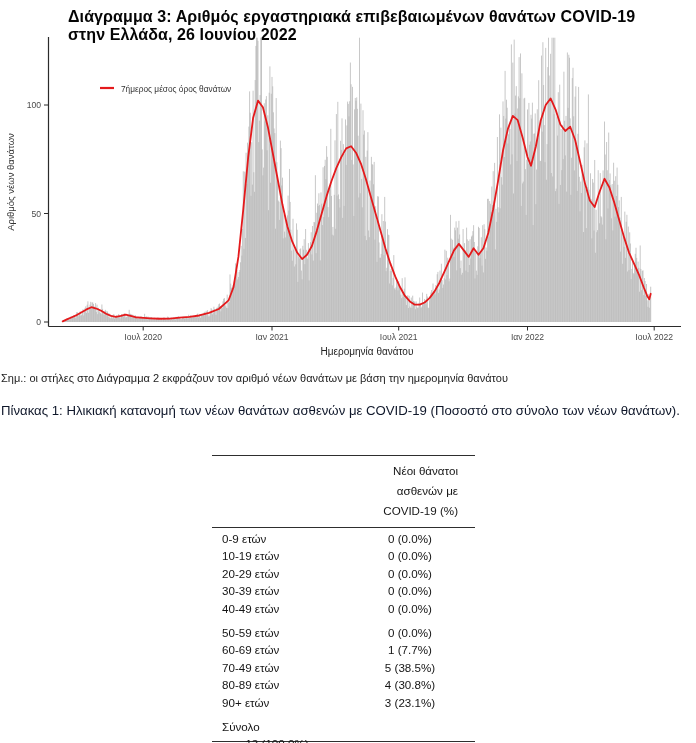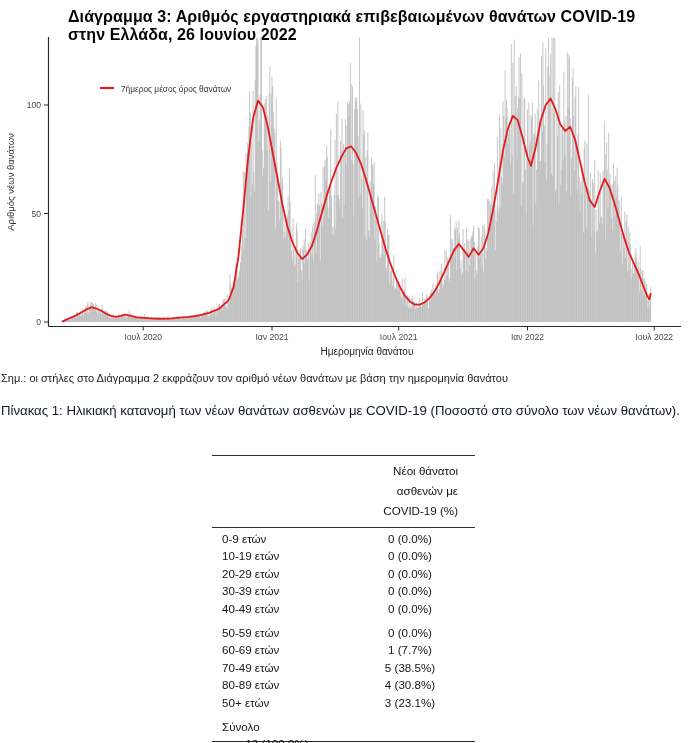--- a/index.html
+++ b/index.html
@@ -119,21 +119,21 @@
       </div>
       <div class="trow">
         <div class="age">70-49 ετών</div>
         <div class="val">5 (38.5%)</div>
       </div>
       <div class="trow">
         <div class="age">80-89 ετών</div>
         <div class="val">4 (30.8%)</div>
       </div>
       <div class="trow">
-        <div class="age">50+ ετών</div>
+        <div class="age">90+ ετών</div>
         <div class="val">3 (23.1%)</div>
       </div>
     </div>
 
     <div class="trow total-row">
       <div class="age">Σύνολο</div>
       <div class="val">13 (100.0%)</div>
     </div>
   </div>
 

